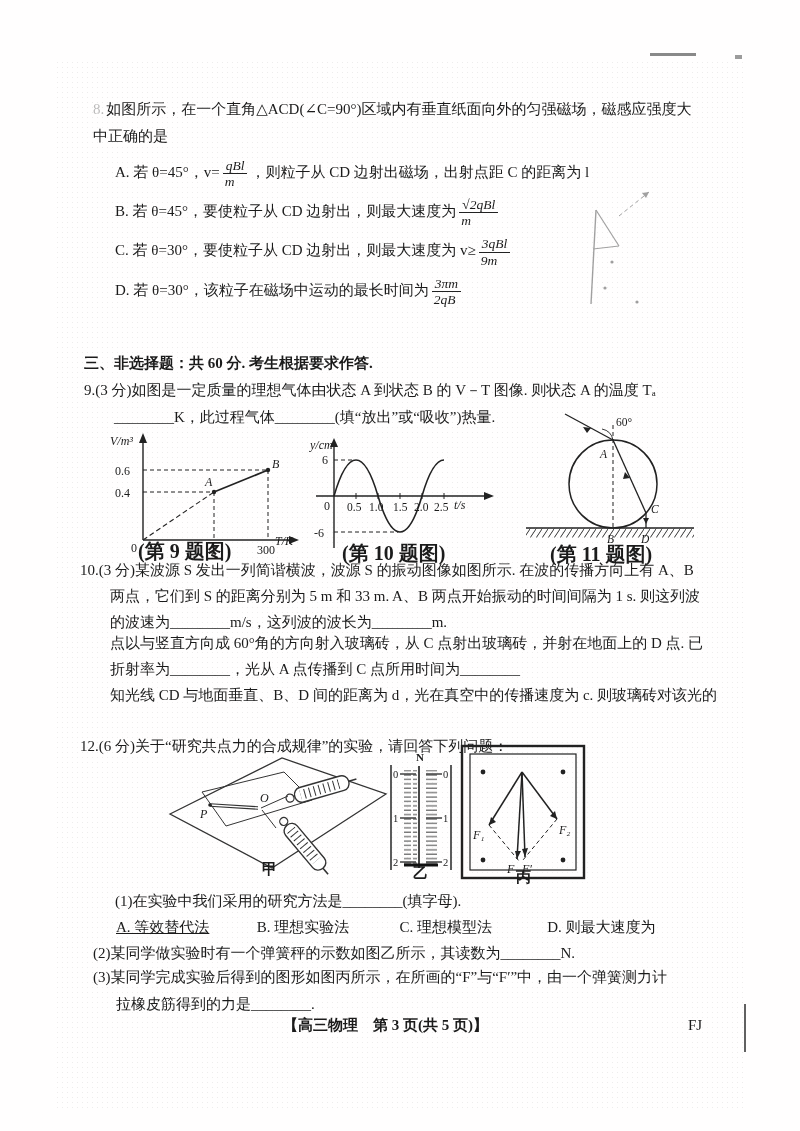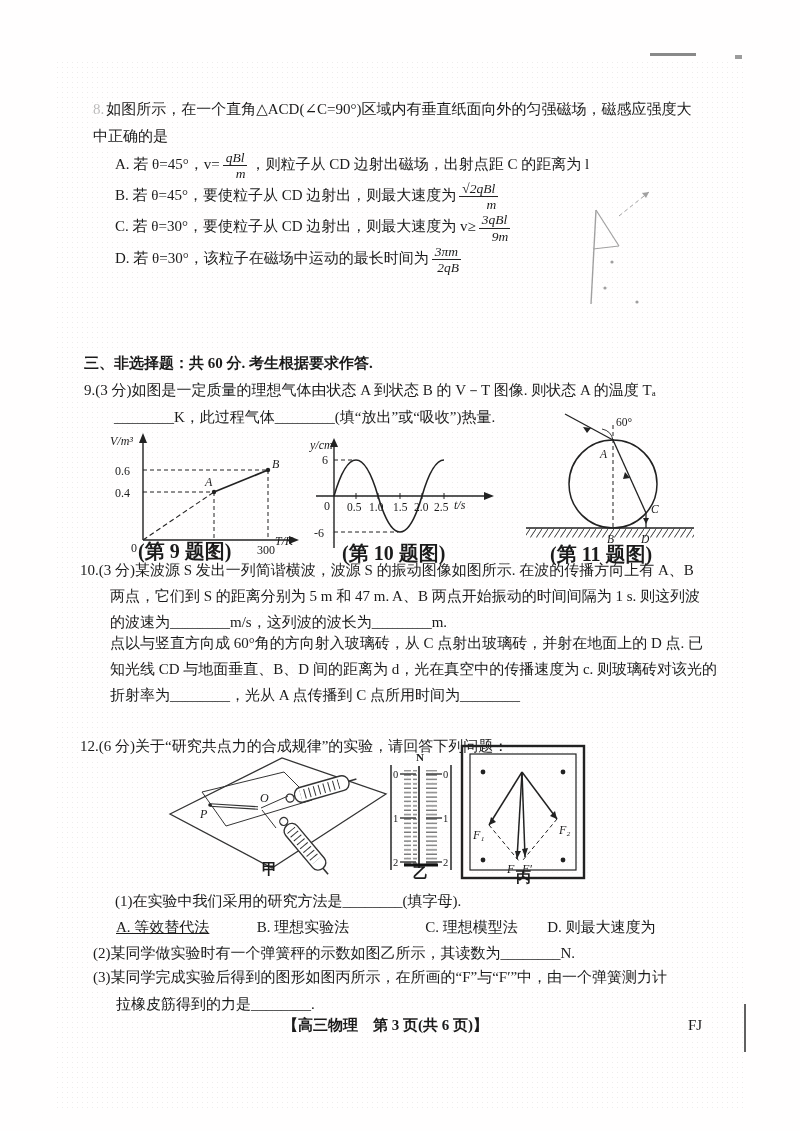--- a/index.html
+++ b/index.html
@@ -6,22 +6,22 @@
   .page{position:relative;width:800px;height:1131px;background:#fffefe;overflow:hidden;
         font-family:"Liberation Serif","DejaVu Serif",serif;color:#1b1b1b;}
   .scan-texture{position:absolute;left:55px;top:60px;width:692px;height:1048px;
         background-image:radial-gradient(circle,#dadada 0.6px,transparent 0.8px);
         background-size:5px 5px;opacity:.5;pointer-events:none;}
   .block{position:absolute;font-size:15px;line-height:27px;}
   .tight{line-height:26px;}
   .bold{font-weight:bold;}
   .qline{white-space:nowrap;}
   .indent{padding-left:30px;}
-  .option{margin-top:0;padding-left:22px;white-space:nowrap;}
-  .frac{display:inline-block;vertical-align:middle;text-align:right;line-height:1.12;
+  .option{margin-top:8px;padding-left:22px;white-space:nowrap;}
+  .frac{display:inline-block;vertical-align:middle;text-align:left;line-height:1.12;
         font-style:italic;font-size:13.5px;margin:0 3px;}
   .frac .fnum{display:block;padding:0 3px;border-bottom:1.2px solid #222;}
   .frac .fden{display:block;padding:0 2px;}
   .caption{position:absolute;font-weight:bold;font-size:20px;white-space:nowrap;}
   .figcap2{position:absolute;font-weight:bold;font-size:15px;}
   .opt-col{display:inline-block;}
   .artifact{position:absolute;background:#3a3a3a;}
   .qnum-faint{opacity:.3;margin-right:2px;}
   svg{position:absolute;overflow:visible;}
   svg text{font-family:"Liberation Serif","DejaVu Serif",serif;fill:#1b1b1b;}
@@ -143,28 +143,28 @@
     <text x="98" y="14" font-size="11.5">60°</text>
     <text x="82" y="46" font-size="11.5" font-style="italic">A</text>
     <text x="133" y="101" font-size="11.5" font-style="italic">C</text>
     <text x="89" y="131" font-size="11.5" font-style="italic">B</text>
     <text x="123" y="131" font-size="11.5" font-style="italic">D</text>
   </svg>
   <div class="caption" style="left:550px;top:541px;">(第 11 题图)</div>
 
   <div class="block tight" style="left:80px;top:557px;width:648px;">
     <div class="qline">10.(3 分)某波源 S 发出一列简谐横波，波源 S 的振动图像如图所示. 在波的传播方向上有 A、B</div>
-    <div class="qline indent">两点，它们到 S 的距离分别为 5 m 和 47 m. A、B 两点开始振动的时间间隔为 1 s. 则这列波</div>
+    <div class="qline indent">两点，它们到 S 的距离分别为 5 m 和 33 m. A、B 两点开始振动的时间间隔为 1 s. 则这列波</div>
     <div class="qline indent">的波速为________m/s，这列波的波长为________m.</div>
   </div>
 
   <div class="block tight" style="left:80px;top:630px;width:648px;">
     <div class="qline indent">点以与竖直方向成 60°角的方向射入玻璃砖，从 C 点射出玻璃砖，并射在地面上的 D 点. 已</div>
+    <div class="qline indent">折射率为________，光从 A 点传播到 C 点所用时间为________</div>
     <div class="qline indent">知光线 CD 与地面垂直、B、D 间的距离为 d，光在真空中的传播速度为 c. 则玻璃砖对该光的</div>
-    <div class="qline indent">折射率为________，光从 A 点传播到 C 点所用时间为________</div>
   </div>
 
   <div class="block" style="left:80px;top:733px;width:648px;">12.(6 分)关于“研究共点力的合成规律”的实验，请回答下列问题：</div>
 
   <svg style="left:162px;top:752px;" width="228" height="118">
     <defs>
       <pattern id="coil" width="5" height="16" patternUnits="userSpaceOnUse">
         <line x1="2.5" y1="0" x2="2.5" y2="16" stroke="#333" stroke-width="1"></line>
       </pattern>
     </defs>
@@ -241,24 +241,24 @@
     <text x="103" y="92" font-size="12" font-style="italic">F₂</text>
     <text x="51" y="131" font-size="12" font-style="italic">F</text>
     <text x="66" y="131" font-size="12" font-style="italic">F′</text>
   </svg>
   <div class="figcap2" style="left:516px;top:868px;">丙</div>
 
   <div class="block" style="left:93px;top:888px;width:635px;margin-left:22px;">(1)在实验中我们采用的研究方法是________(填字母).</div>
   <div class="block" style="left:116px;top:914px;width:620px;">
     <span class="opt-col" style="width:137px;text-decoration:underline;">A. 等效替代法</span>
     <span class="opt-col" style="width:139px;">B. 理想实验法</span>
-    <span class="opt-col" style="width:144px;text-align:center;">C. 理想模型法</span>
+    <span class="opt-col" style="width:144px;">C. 理想模型法</span>
     <span class="opt-col">D. 则最大速度为</span>
   </div>
   <div class="block" style="left:93px;top:940px;width:635px;">(2)某同学做实验时有一个弹簧秤的示数如图乙所示，其读数为________N.</div>
   <div class="block" style="left:93px;top:964px;width:640px;">
     <div class="qline">(3)某同学完成实验后得到的图形如图丙所示，在所画的“F”与“F′”中，由一个弹簧测力计</div>
     <div class="qline" style="padding-left:23px;">拉橡皮筋得到的力是________.</div>
   </div>
 
-  <div class="block bold" style="left:283px;top:1012px;">【高三物理　第 3 页(共 6 页)】</div>
+  <div class="block bold" style="left:283px;top:1012px;">【高三物理　第 3 页(共 5 页)】</div>
   <div class="block" style="left:688px;top:1012px;">FJ</div>
 </div>
 
 </body></html>

